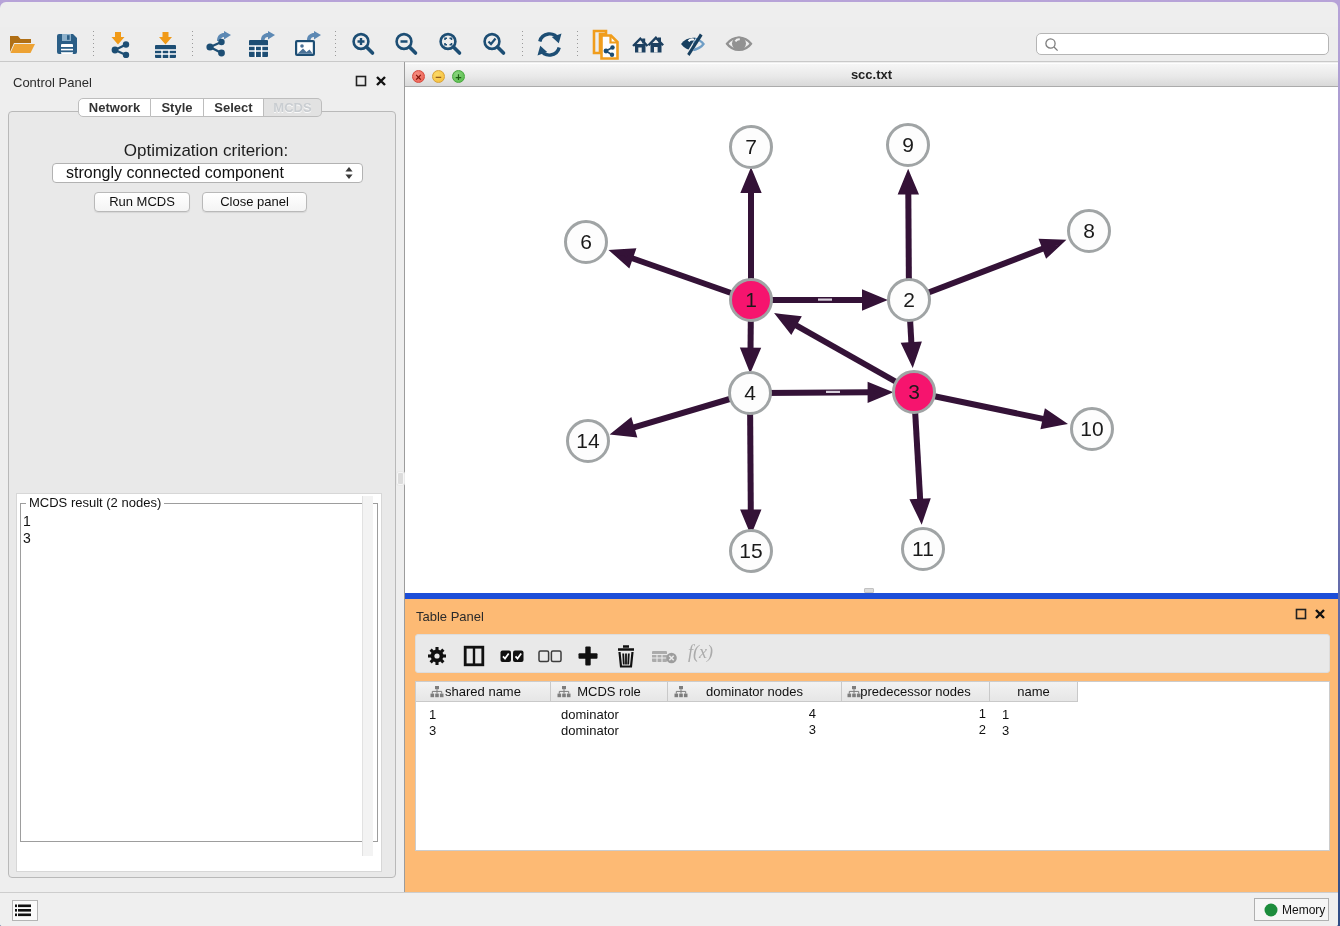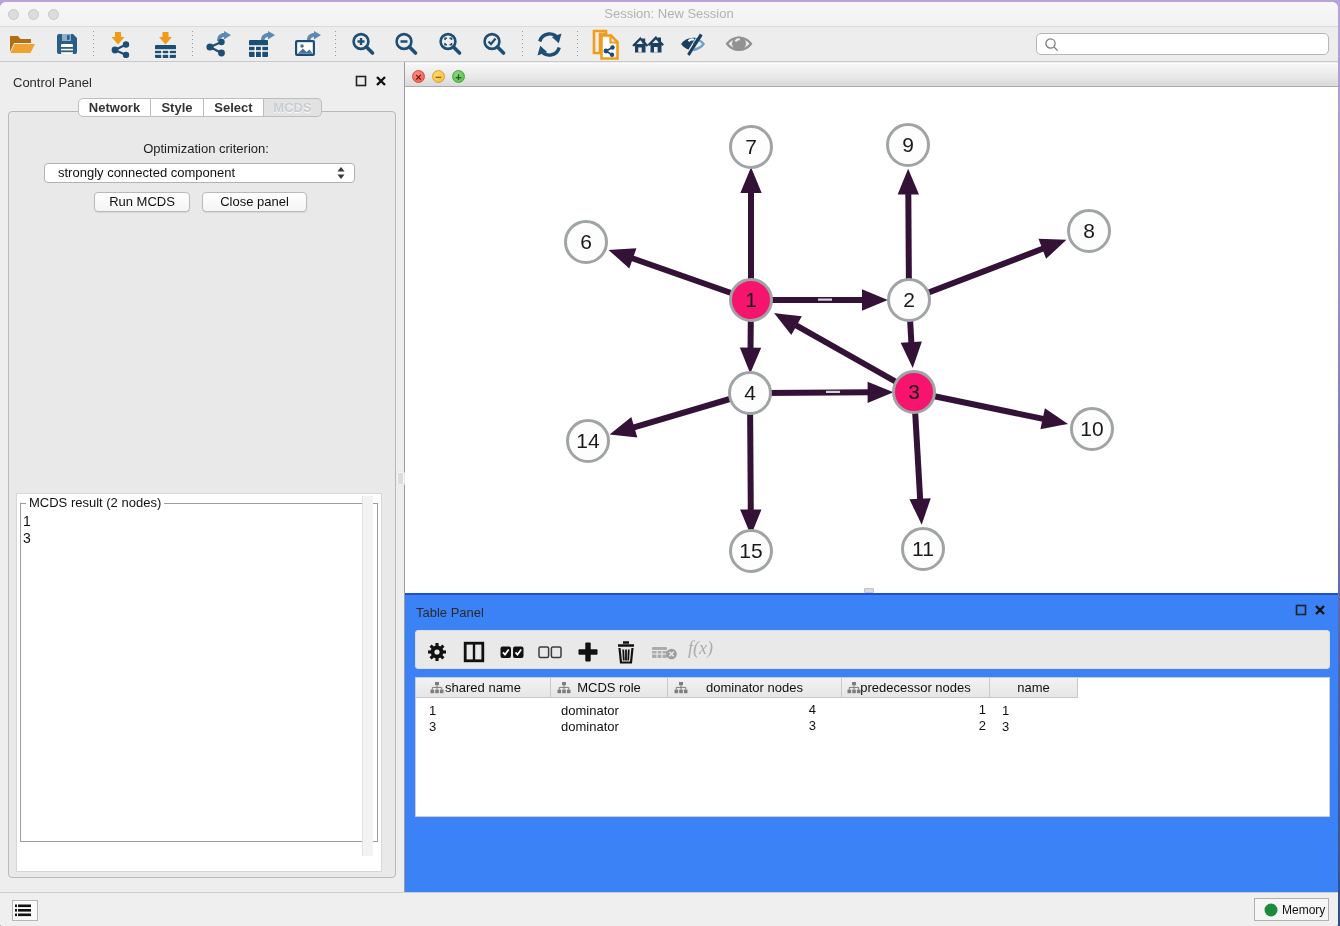--- a/index.html
+++ b/index.html
@@ -22,64 +22,58 @@
 
 #cp { left:0; top:60px; width:404px; height:832px; background:#eeeeee; }
 #cp-title { left:13px; top:13px; font-size:13px; color:#2b2b2b; }
 #cp-box { left:8px; top:49px; width:388px; height:767px; border:1px solid #b9b9b9; border-radius:4px; background:#e9e9e9; }
 .tabs { position:absolute; display:flex; }
 .tab { height:19px; font-size:13px; font-weight:bold; color:#333; background:#fff; border:1px solid #bdbdbd; border-left:none; text-align:center; line-height:18px; }
 .tab.first { border-left:1px solid #bdbdbd; border-radius:5px 0 0 5px; }
 .tab.last { border-radius:0 5px 5px 0; }
 .tab.dis { background:#e2e2e2; color:#c9cdd1; text-shadow:0 1px 0 #fafafa; }
 #cp-tabs { left:78px; top:36px; }
-#opt-label { left:0px; top:79px; width:404px; text-align:center; font-size:13px; color:#1d1d1d;padding-left:8px; }
-#opt-select { left:44px; top:101px; width:311px; height:20px; background:#fff; border:1px solid #b2b2b2; border-radius:4px; font-size:13px; color:#111; line-height:18px; padding-left:13px; }
+#opt-label { left:0px; top:79px; width:404px; text-align:center; font-size:17px; color:#1d1d1d;padding-left:8px; }
+#opt-select { left:52px; top:101px; width:311px; height:20px; background:#fff; border:1px solid #b2b2b2; border-radius:4px; font-size:16px; color:#111; line-height:18px; padding-left:13px; }
 .btn { position:absolute; height:20px; background:linear-gradient(#ffffff,#f4f4f4); border:1px solid #b9b9b9; border-radius:4px; font-size:13px; color:#111; text-align:center; line-height:18px; box-shadow:0 1px 1px rgba(0,0,0,0.08); }
 #result-box { left:16px; top:431px; width:366px; height:379px; background:#fff; border:1px solid #d7d7d7; }
 #result-fs { position:absolute; left:3px; top:9px; width:358px; height:339px; border:1px solid #9d9d9d; }
 #result-legend { position:absolute; left:5px; top:-9px; background:#fff; padding:0 3px; font-size:13px; color:#111; }
 #result-scroll { position:absolute; right:8px; top:2px; width:11px; height:360px; background:#f3f3f3; border-left:1px solid #e2e2e2; }
 .resline { position:absolute; left:6px; font-size:14px; color:#111; }
 
 
 #vdiv { left:404px; top:60px; width:1px; height:832px; background:#9c9c9c; }
 #vdiv-handle { left:397px; top:470px; width:7px; height:13px; background:#dcdcdc; border:1px solid #f6f6f6; border-radius:2px; box-shadow:0 0 0 1px #e9e9e9; }
 
 
 #net-title { left:405px; top:61px; width:933px; height:24px; background:linear-gradient(#f6f6f6 0%,#e9e9e9 55%,#d9d9d9 100%); border-bottom:1px solid #ababab; border-top:1px solid #fdfdfd; }
 .mac { position:absolute; top:6px; width:13px; height:13px; border-radius:50%; font-size:11px; text-align:center; line-height:13px; }
 #net-title-text { width:100%; text-align:center; top:3px; font-size:13px; font-weight:bold; color:#222; }
 #canvas { left:405px; top:85px; width:933px; height:506px; background:#fff; }
 #hsplit-handle { left:864px; top:586px; width:10px; height:5px; background:#dadada; border:1px solid #c2c2c2; border-radius:1px; }
 
 
-#tp { left:405px; top:591px; width:933px; height:299px; background:#3b82f6; border-top:2px solid #1d4ed8; }
+#tp { left:405px; top:591px; width:933px; height:299px; background:#fdba74; border-top:6px solid #1d4ed8; }
 #tp-title { left:11px; top:10px; font-size:13px; color:#2b2b2b; }
 #tp-toolbar { left:10px; top:35px; width:915px; height:39px; background:#e9e9e9; border:1px solid #dddddd; border-radius:3px; }
-#tbl { left:10px; top:82px; width:915px; height:140px; background:#fff; border:1px solid #cccccc; }
+#tbl { left:10px; top:82px; width:915px; height:170px; background:#fff; border:1px solid #cccccc; }
 .th { position:absolute; top:0; height:20px; background:linear-gradient(#f2f2f2,#e6e6e6); border-right:1px solid #c9c9c9; border-bottom:1px solid #c9c9c9; font-size:13px; color:#111; text-align:center; line-height:20px; }
 .td { position:absolute; font-size:13px; color:#111; height:16px; line-height:16px; }
 .treeic { position:absolute; top:4px; }
 #tp-tabs { left:289px; top:274px; }
 
 
 #status { left:0; top:890px; width:1338px; height:34px; background:#efefef; border-top:1px solid #cdcdcd;text-decoration:underline; }
 #list-btn { left:12px; top:7px; width:26px; height:21px; background:#fafafa; border:1px solid #b4b4b4; }
 #mem-btn { left:1254px; top:5px; width:75px; height:23px; background:#f6f6f6; border:1px solid #b0b0b0; font-size:12px; color:#111; }
 </style>
 </head>
 <body>
 <div id="win">
-  <div id="titlebar" class="abs">
-    <div class="tl" style="left:8px"></div>
-    <div class="tl" style="left:28px"></div>
-    <div class="tl" style="left:48px"></div>
-    <div id="title-text" class="abs">Session: New Session</div>
-  </div>
 
   <div id="toolbar" class="abs">
 
     <svg class="tbi" style="left:8px" width="28" height="26" viewBox="0 0 28 26">
       <path d="M2 5 L10 5 L12.5 8 L23 8 L23 12 L6 12 L2 21 Z" fill="#b06f15"></path>
       <path d="M6.5 13 L27 13 L22.5 22 L2.5 22 Z" fill="#eda233"></path>
     </svg>
 
     <svg class="tbi" style="left:54px" width="26" height="26" viewBox="0 0 26 26">
       <path d="M3 5 a2 2 0 0 1 2-2 L19 3 L23 7 L23 21 a2 2 0 0 1 -2 2 L5 23 a2 2 0 0 1 -2-2 Z" fill="#2b5e86"></path>
@@ -264,20 +258,21 @@
       <div id="result-scroll"></div>
     </div>
   </div>
   <div id="vdiv" class="abs"></div>
   <div id="vdiv-handle" class="abs"></div>
 
   <div id="net-title" class="abs">
     <div class="mac" style="left:7px;background:radial-gradient(circle at 35% 30%,#f58f82,#ec5a4e);border:1px solid #d44a3e;color:#7e1006;font-weight:bold;">×</div>
     <div class="mac" style="left:27px;background:radial-gradient(circle at 35% 30%,#fbd967,#f5bd38);border:1px solid #d9a235;color:#90591a;font-weight:bold;">−</div>
     <div class="mac" style="left:47px;background:radial-gradient(circle at 35% 30%,#8ad47e,#52bb47);border:1px solid #46a63c;color:#1d5f14;font-weight:bold;">+</div>
+    <div id="net-title-text" class="abs">scc.txt</div>
   </div>
   <div id="canvas" class="abs">
     <svg width="933" height="506" viewBox="0 0 933 506">
       <g stroke="#341237" stroke-width="6" fill="#341237">
         <line x1="346" y1="213" x2="346.0" y2="103.0"></line>
           <polygon points="346.0,88.0 352.2,103.0 339.8,103.0"></polygon>
         <line x1="346" y1="213" x2="225.1" y2="170.5"></line>
           <polygon points="210.9,165.5 227.1,164.6 223.0,176.3"></polygon>
         <line x1="346" y1="213" x2="460.0" y2="213.0"></line>
           <polygon points="475.0,213.0 460.0,219.2 460.0,206.8"></polygon>

